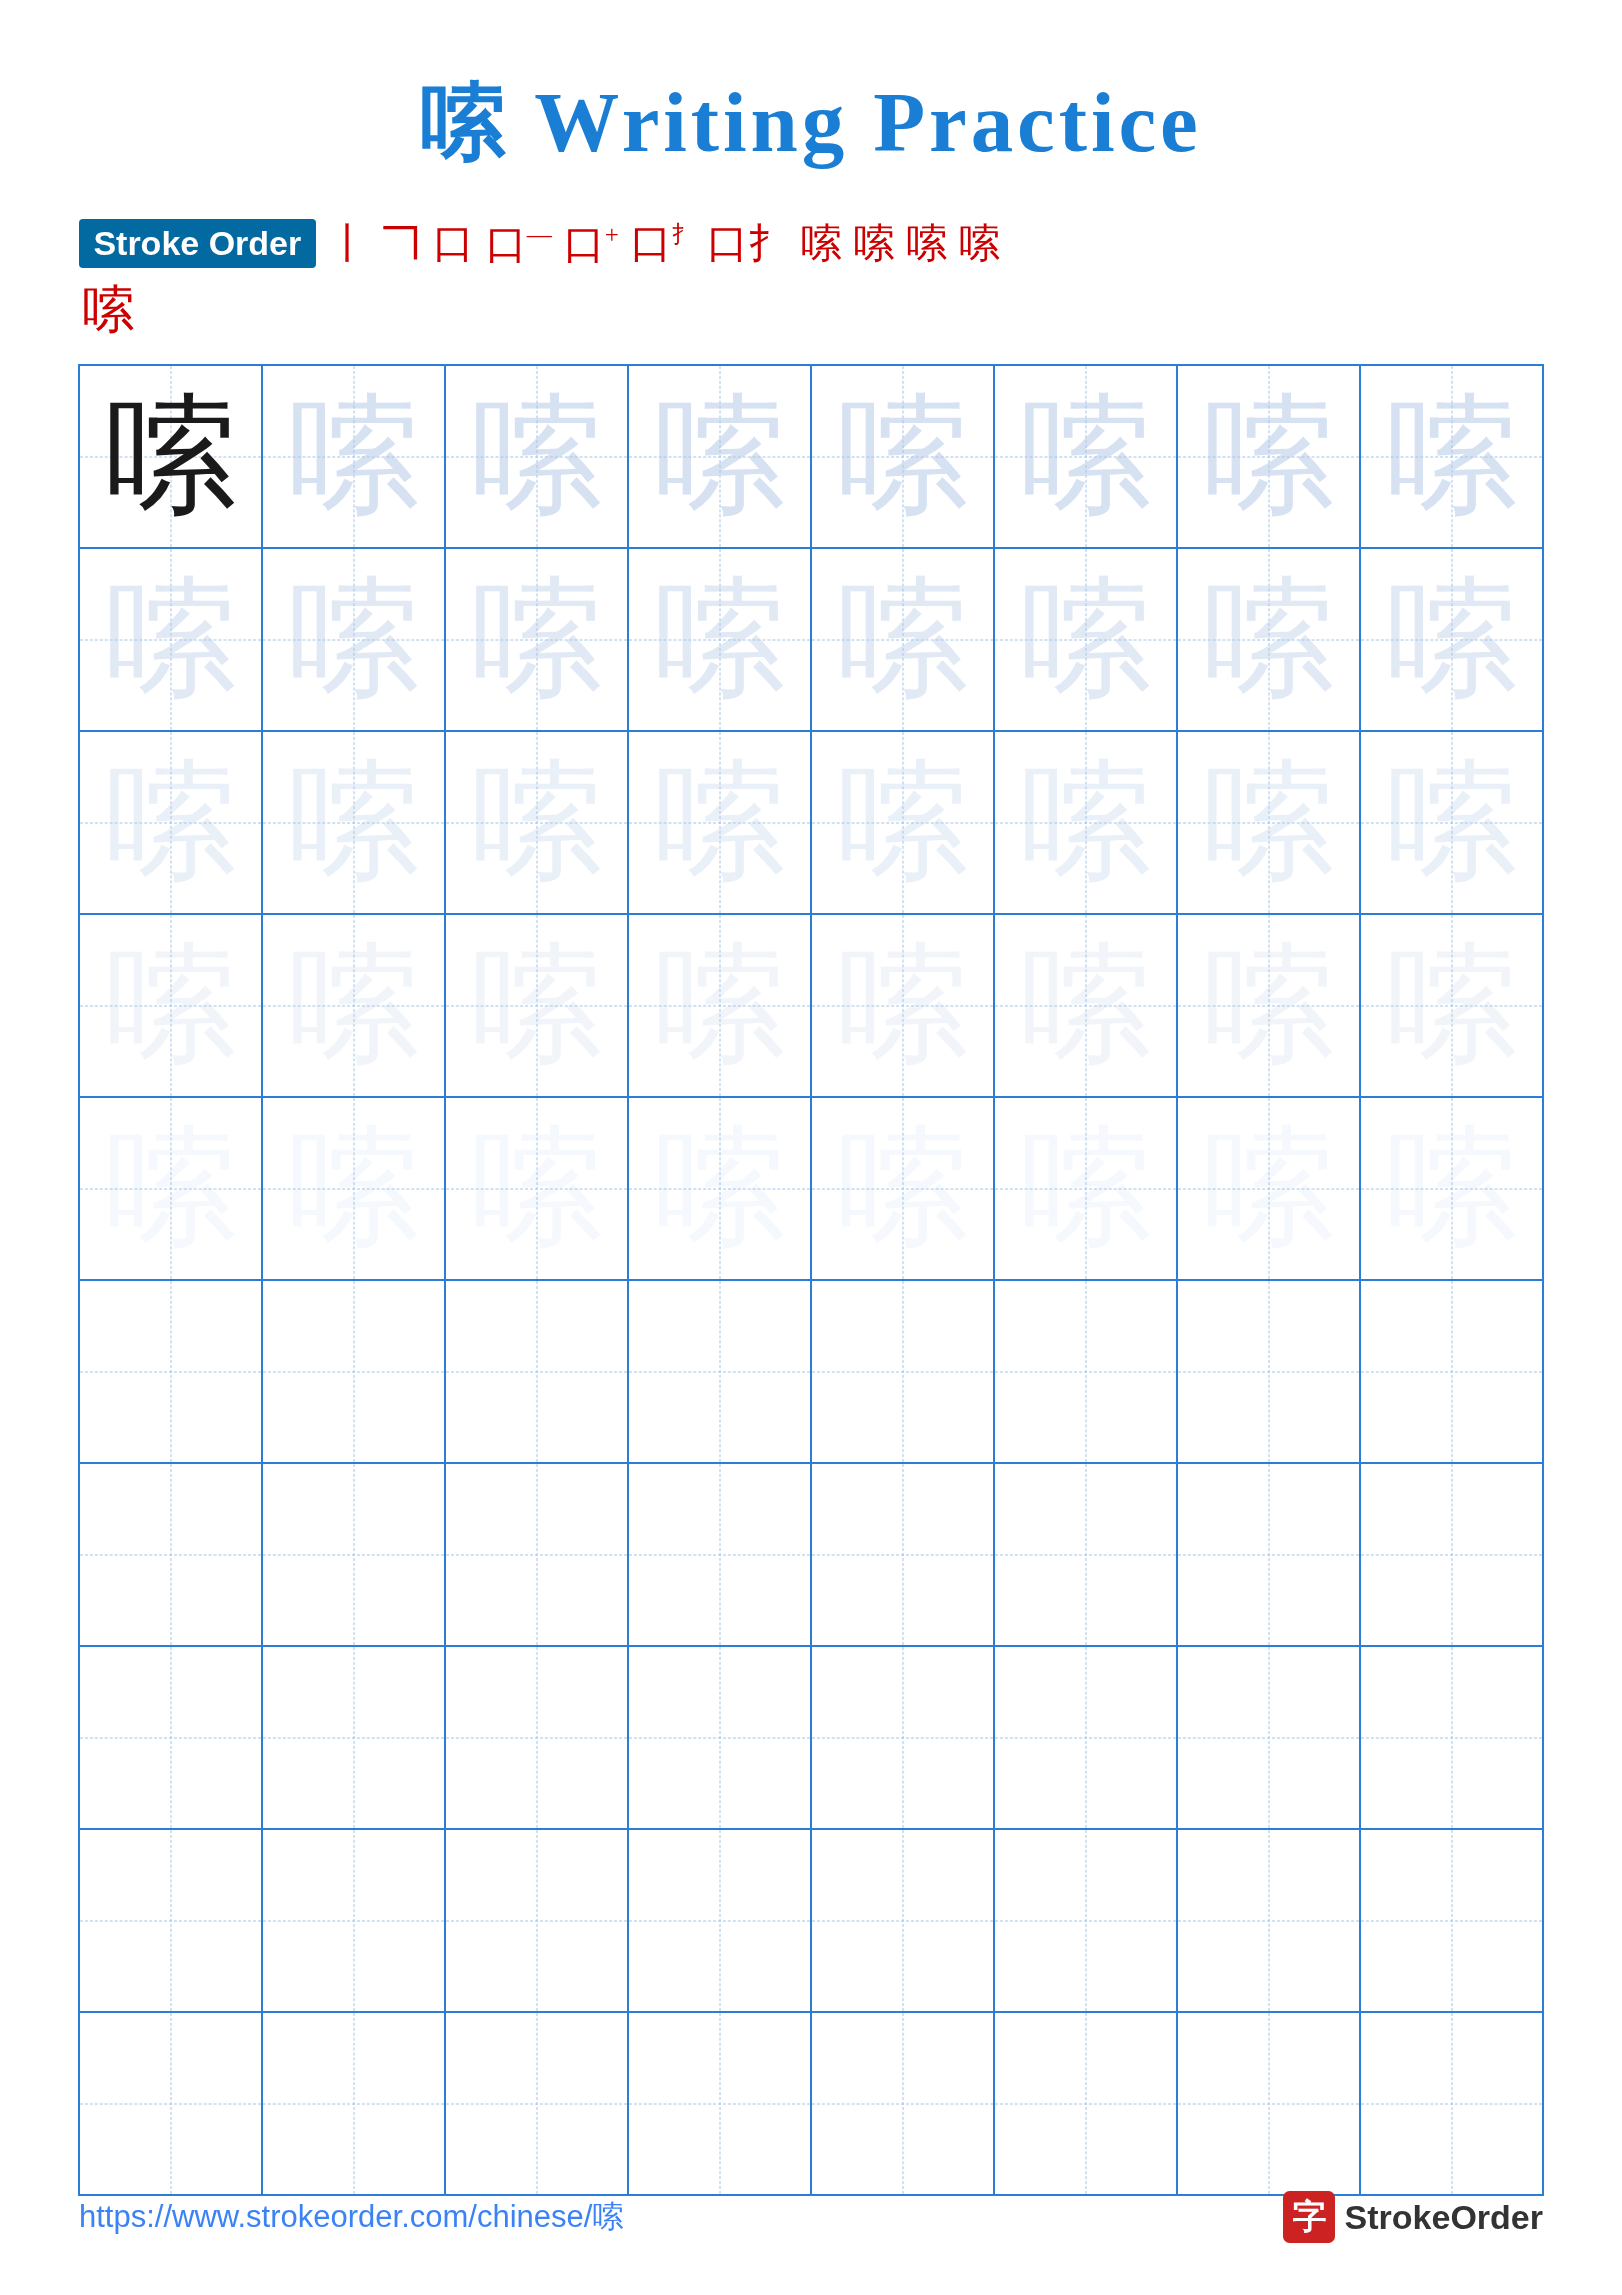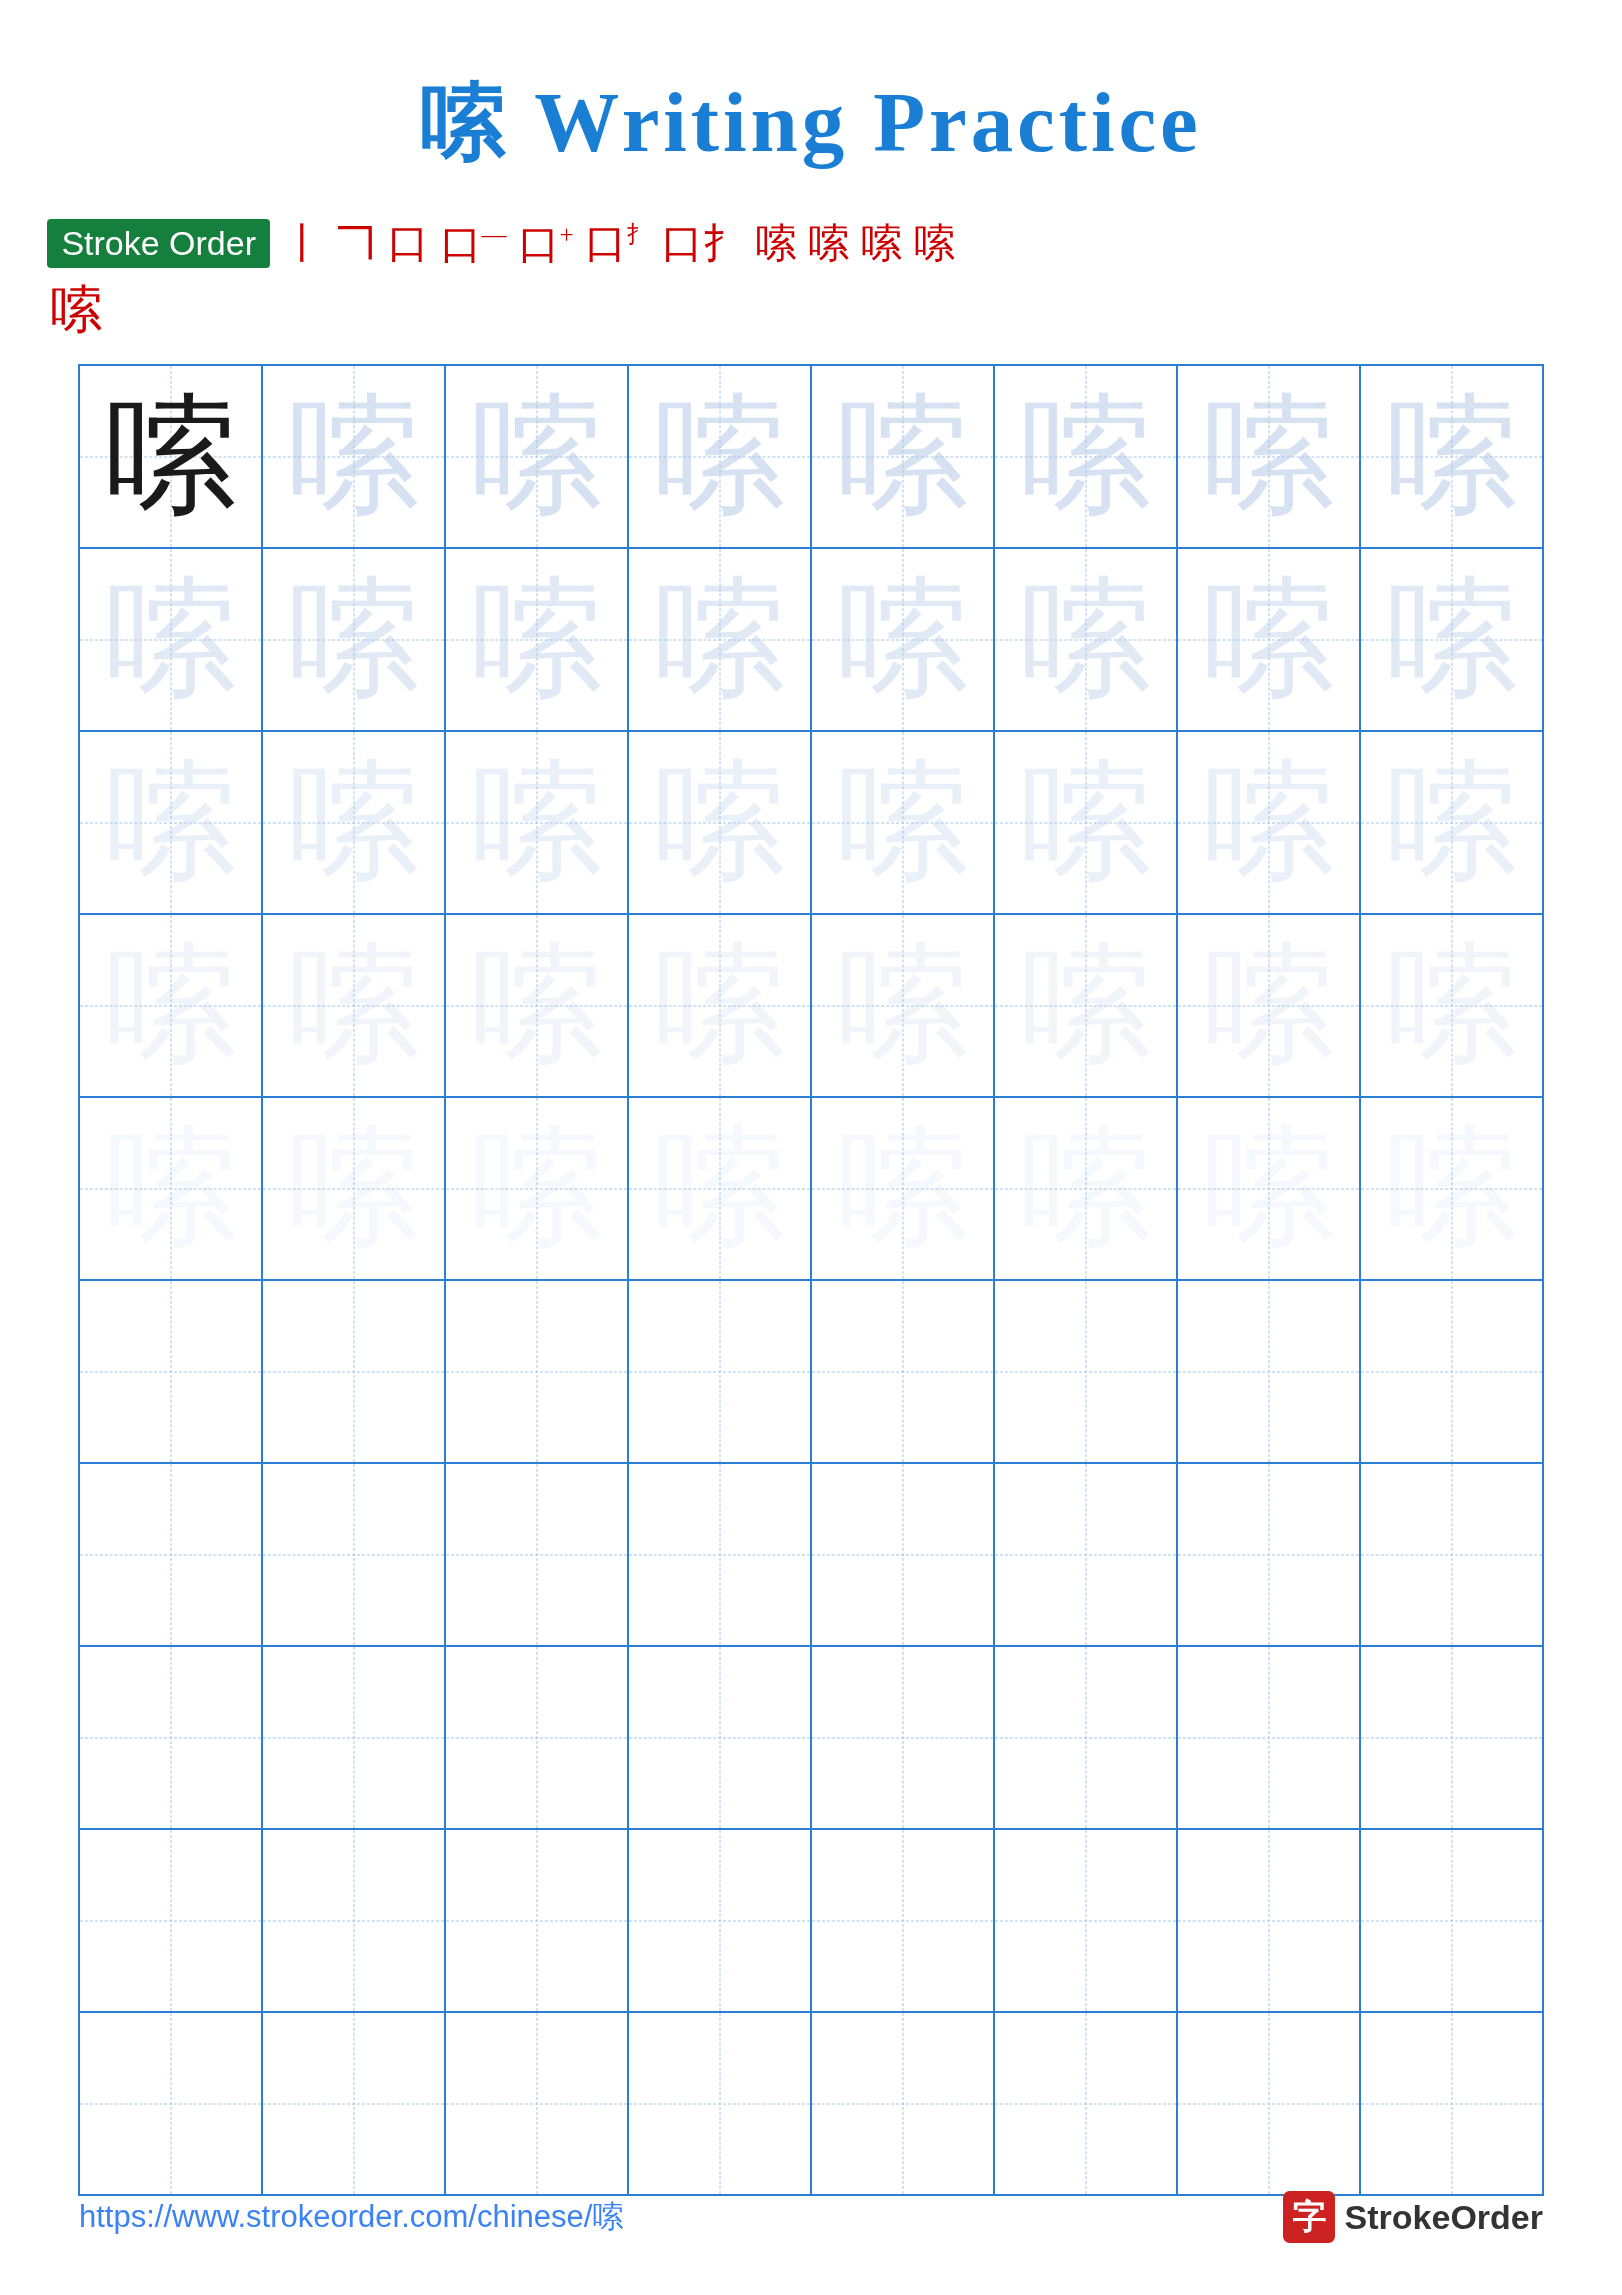--- a/index.html
+++ b/index.html
@@ -8,21 +8,21 @@
       height: 2295px;
       background: #ffffff;
       font-family: serif;
       position: relative;
       overflow: hidden;
     }
 
     .page {
       width: 1622px;
       height: 1957px;
-      padding: 52px 47px;
+      padding: 52px 79px;
       display: flex;
       flex-direction: column;
       align-items: center;
     }
 
     .title {
       font-size: 85px;
       font-weight: bold;
       color: #1a7fd4;
       margin-bottom: 39px;
@@ -41,24 +41,24 @@
 
     .stroke-order-row {
       display: flex;
       align-items: center;
       gap: 11.8px;
       flex-wrap: wrap;
       margin-bottom: 6.5px;
     }
 
     .stroke-order-label {
-      background: #15803d;
+      background: #0369a1;
       color: white;
       font-size: 34px;
-      font-weight: normal;
+      font-weight: bold;
       padding: 5.2px 14.4px;
       border-radius: 3.9px;
       font-family: Arial, sans-serif;
       white-space: nowrap;
       text-align: center;
     }
 
     .stroke-char {
       font-size: 41px;
       color: #cc0000;

